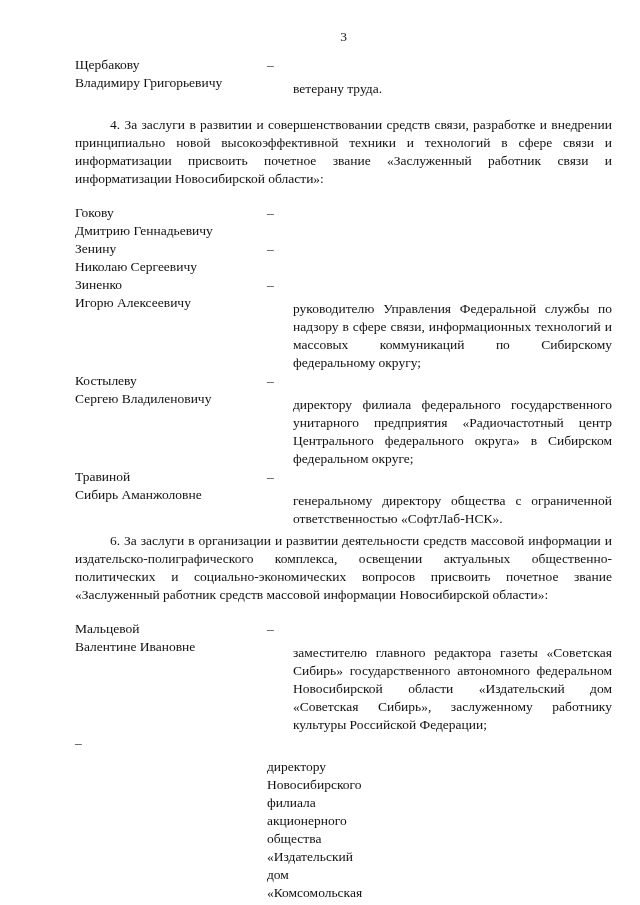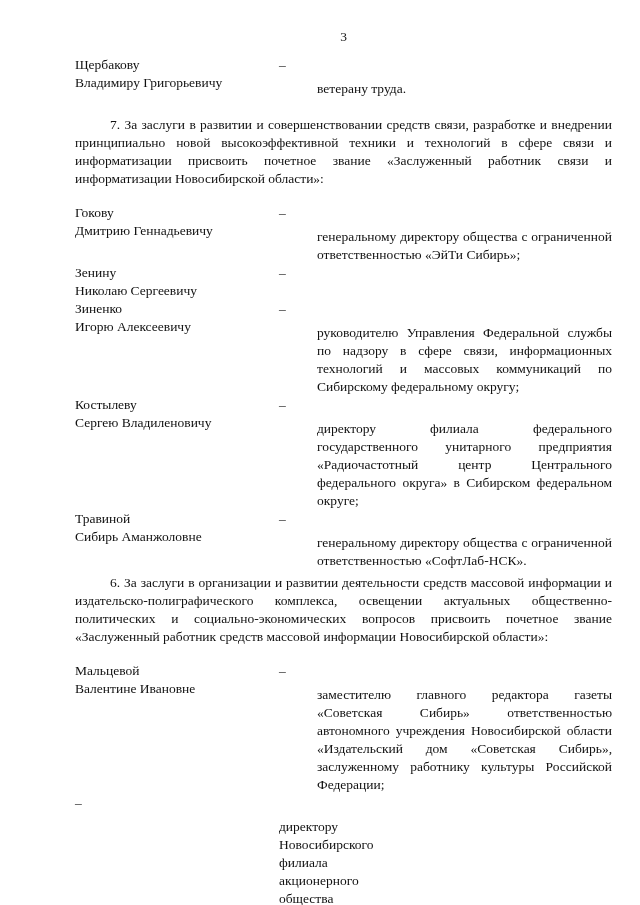--- a/index.html
+++ b/index.html
@@ -31,21 +31,20 @@
   .para.second {
     margin: 4px 0 16px 0;
   }
   .entries {
     margin: 0;
   }
   .entry {
     display: grid;
     grid-template-columns: 192px 26px 1fr;
     align-items: start;
-    gap: 12px;
   }
   .entry .name {
     text-align: left;
   }
   .entry .dash {
     text-align: left;
   }
   .entry .desc {
     text-align: justify;
     margin-top: 24px;
@@ -62,30 +61,29 @@
     <div class="entry">
       <div class="name">
         <span>Щербакову</span><br>
         <span>Владимиру Григорьевичу</span>
       </div>
       <div class="dash">–</div>
       <div class="desc">ветерану труда.</div>
     </div>
   </div>
 
-  <p class="para">7. За заслуги в развитии и совершенствовании средств связи, разработке и внедрении принципиально новой высокоэффективной техники и технологий в сфере связи и информатизации присвоить почетное звание «Заслуженный работник связи и информатизации Новосибирской области»:</p>
+  <p class="para">4. За заслуги в развитии и совершенствовании средств связи, разработке и внедрении принципиально новой высокоэффективной техники и технологий в сфере связи и информатизации присвоить почетное звание «Заслуженный работник связи и информатизации Новосибирской области»:</p>
 
   <div class="entries">
     <div class="entry">
       <div class="name">
         <span>Гокову</span><br>
         <span>Дмитрию Геннадьевичу</span>
       </div>
       <div class="dash">–</div>
-      <div class="desc">генеральному директору общества с ограниченной ответственностью «ЭйТи Сибирь»;</div>
     </div>
     <div class="entry">
       <div class="name">
         <span>Зенину</span><br>
         <span>Николаю Сергеевичу</span>
       </div>
       <div class="dash">–</div>
     </div>
     <div class="entry">
       <div class="name">
@@ -115,21 +113,21 @@
 
   <p class="para second">6. За заслуги в организации и развитии деятельности средств массовой информации и издательско-полиграфического комплекса, освещении актуальных общественно-политических и социально-экономических вопросов присвоить почетное звание «Заслуженный работник средств массовой информации Новосибирской области»:</p>
 
   <div class="entries">
     <div class="entry">
       <div class="name">
         <span>Мальцевой</span><br>
         <span>Валентине Ивановне</span>
       </div>
       <div class="dash">–</div>
-      <div class="desc">заместителю главного редактора газеты «Советская Сибирь» ответственностью автономного учреждения Новосибирской области «Издательский дом «Советская Сибирь», заслуженному работнику культуры Российской Федерации;</div>
+      <div class="desc">заместителю главного редактора газеты «Советская Сибирь» государственного автономного федеральном Новосибирской области «Издательский дом «Советская Сибирь», заслуженному работнику культуры Российской Федерации;</div>
     </div>
     <div class="entry">
       <div class="dash">–</div>
       <div class="desc">директору Новосибирского филиала акционерного общества «Издательский дом «Комсомольская правда»;</div>
     </div>
   </div>
 
 </div>
 
 </body></html>

